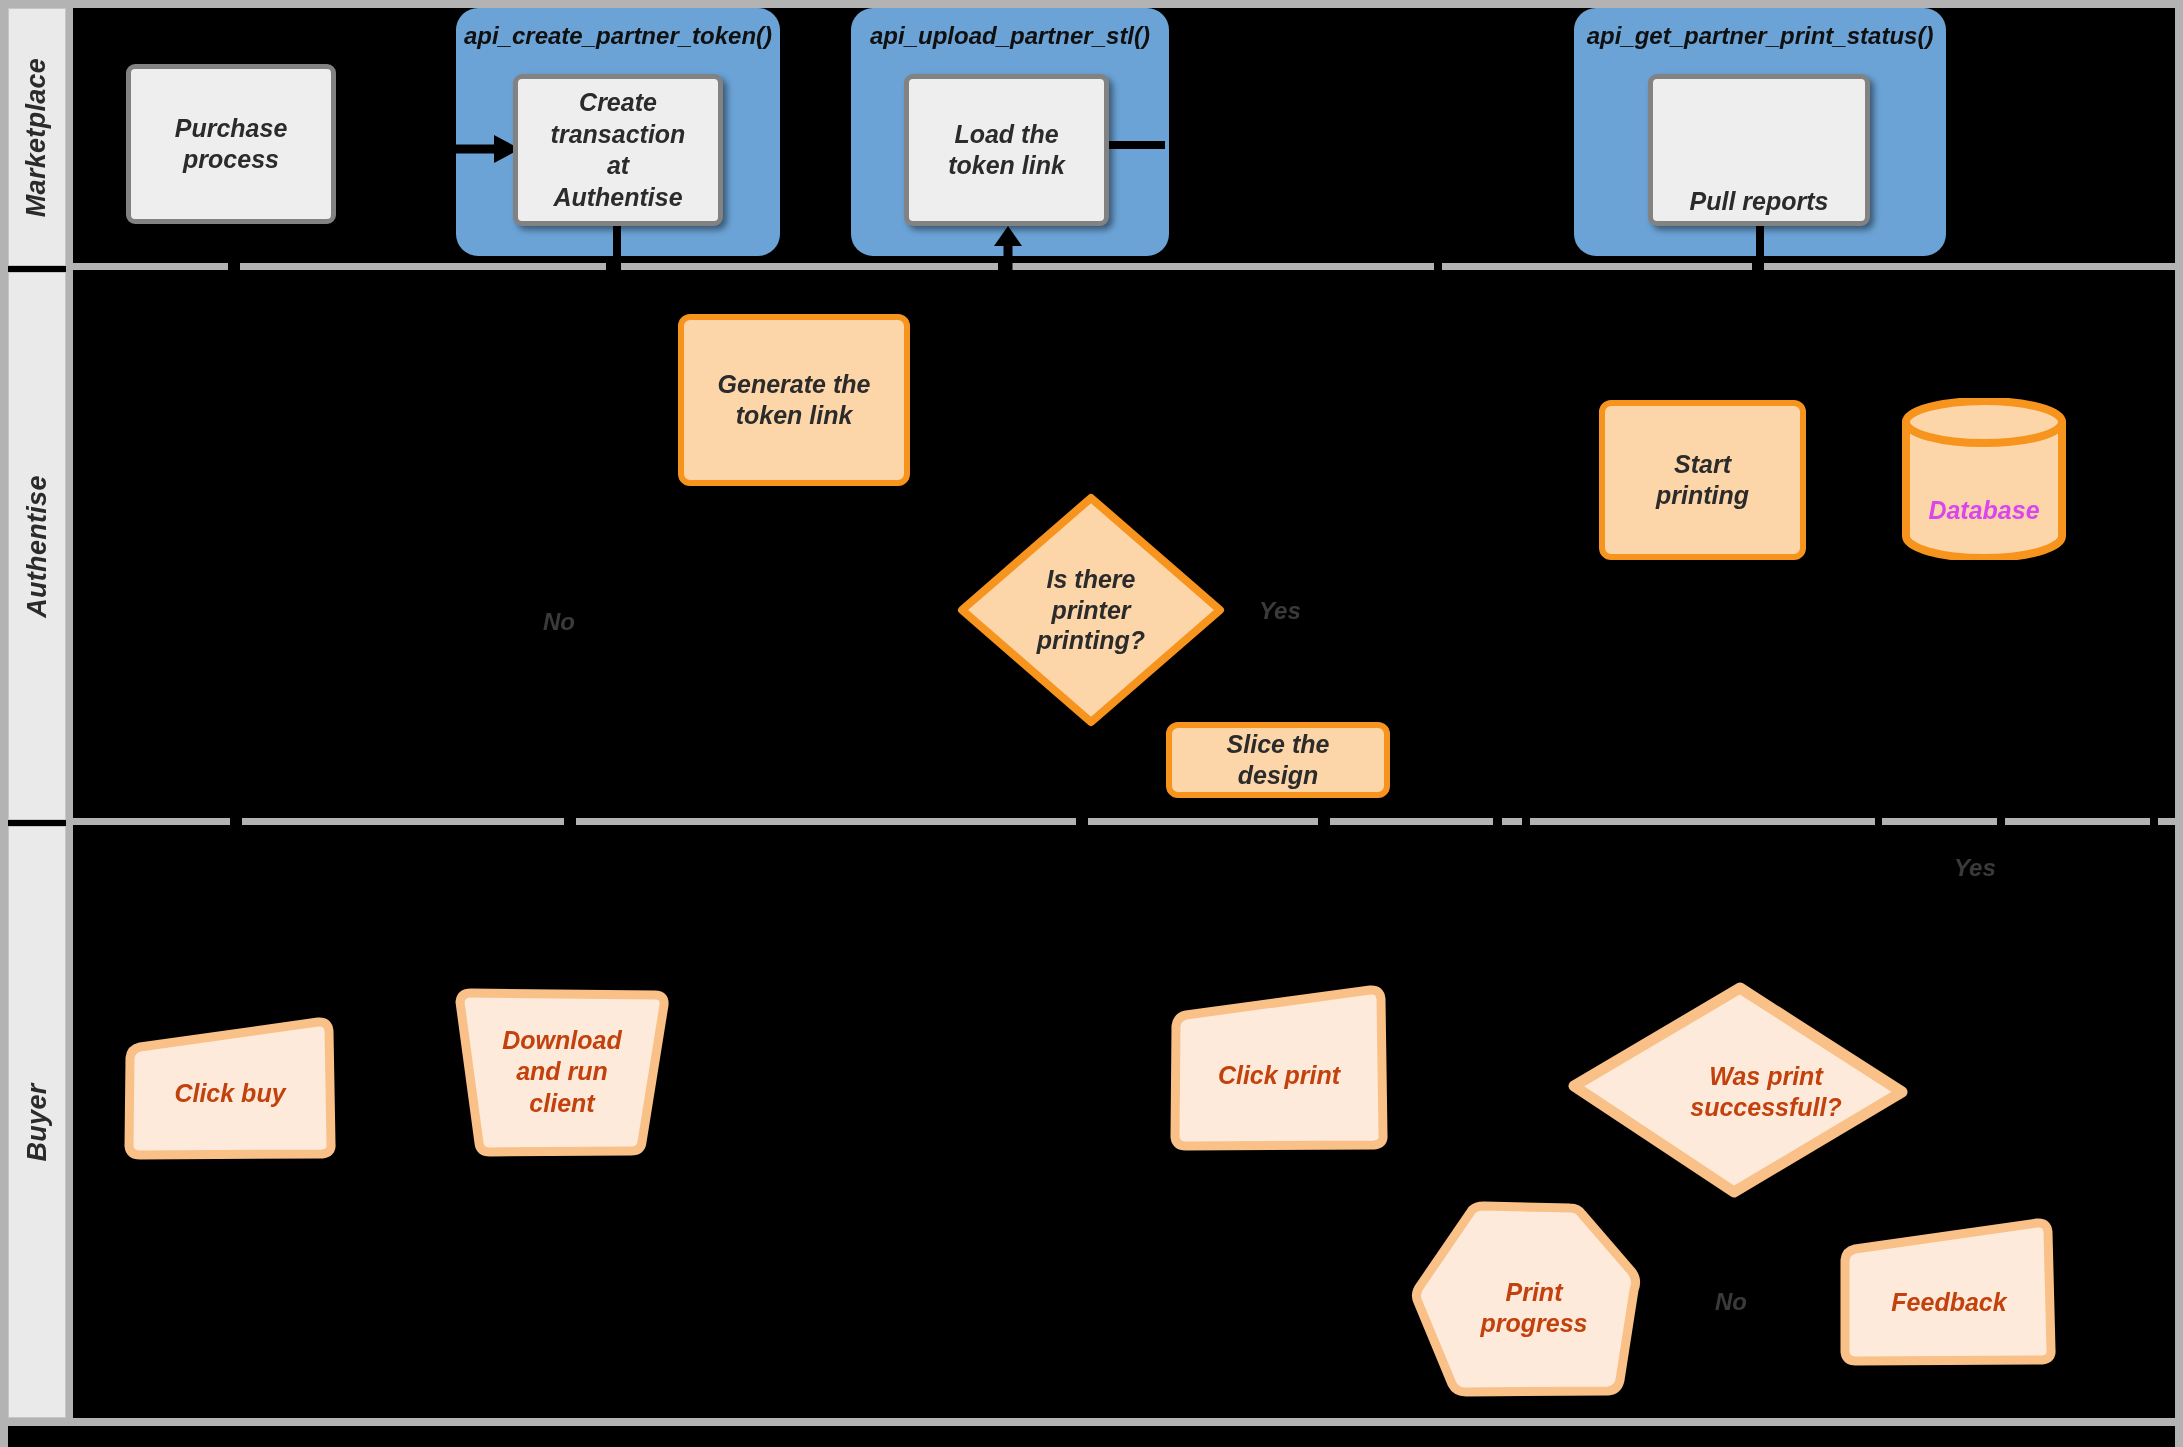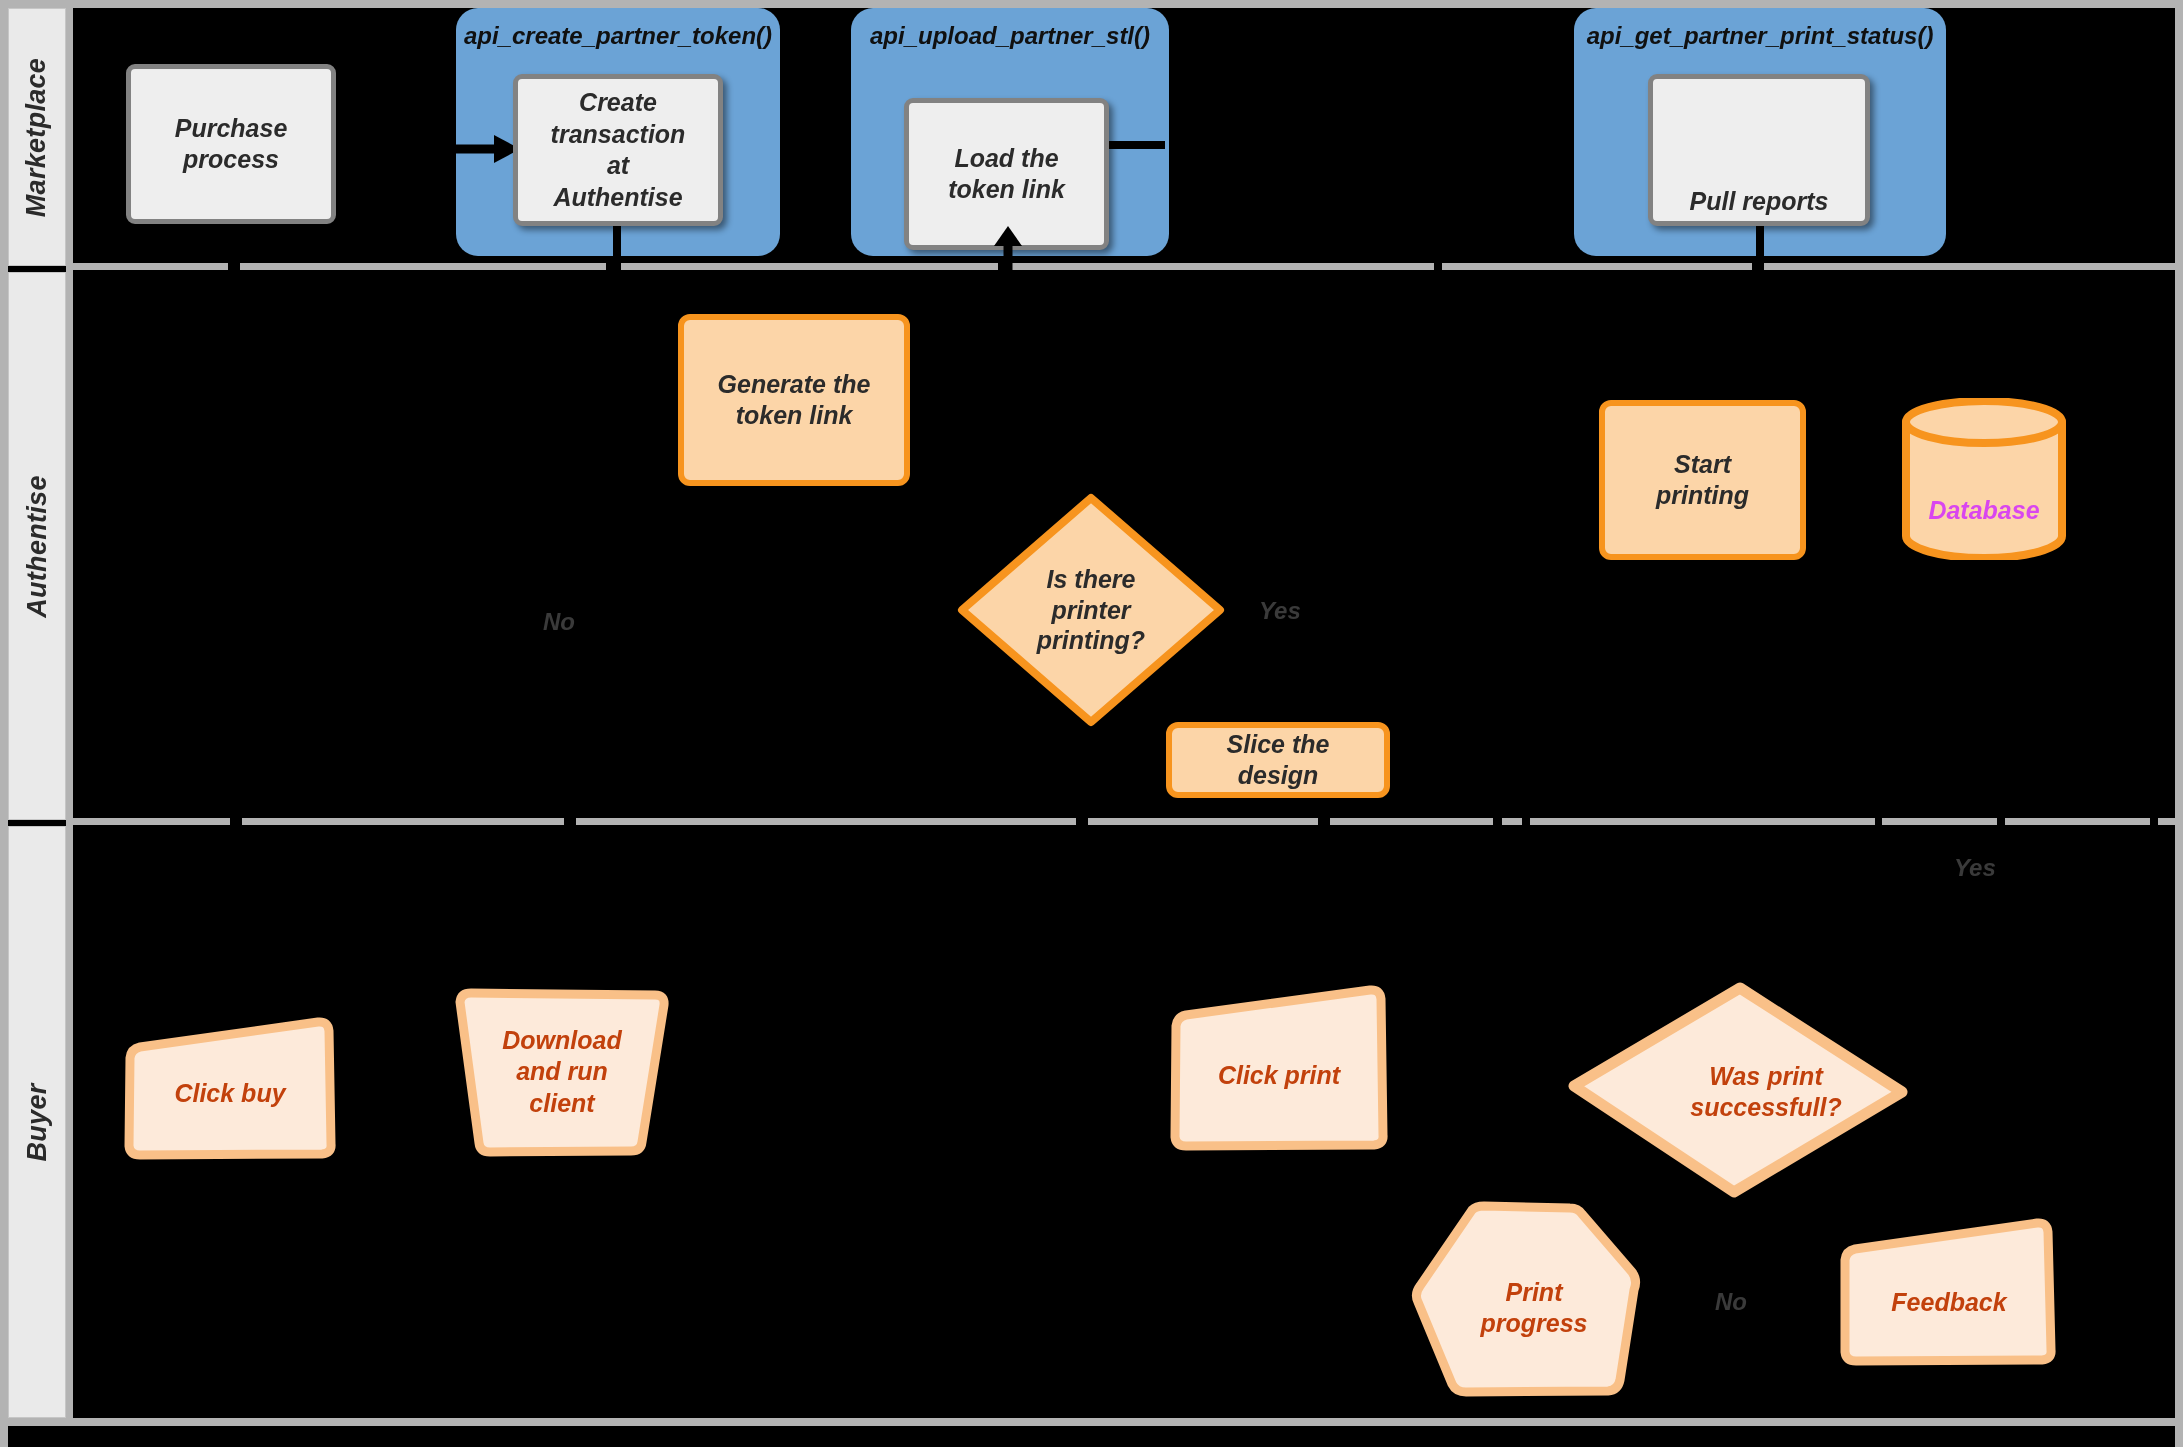--- a/index.html
+++ b/index.html
@@ -274,21 +274,21 @@
 process</span>
   </div>
 
   <div class="grey-box" style="left:513px; top:74px; width:210px; height:152px;">
     <span style="white-space:pre-line;">Create
 transaction
 at
 Authentise</span>
   </div>
 
-  <div class="grey-box" style="left:904px; top:74px; width:205px; height:152px;margin-top:24px;">
+  <div class="grey-box" style="left:904px; top:74px; width:205px; height:152px;">
     <span style="white-space:pre-line;">Load the
 token link</span>
   </div>
 
   <div class="grey-box" style="left:1648px; top:74px; width:222px; height:152px;align-items:flex-end;">
     <span style="white-space:pre-line;">Pull reports</span>
   </div>
 
   <div class="conn conn-h" style="left:1109px; top:141px; width:56px;"></div>
 

